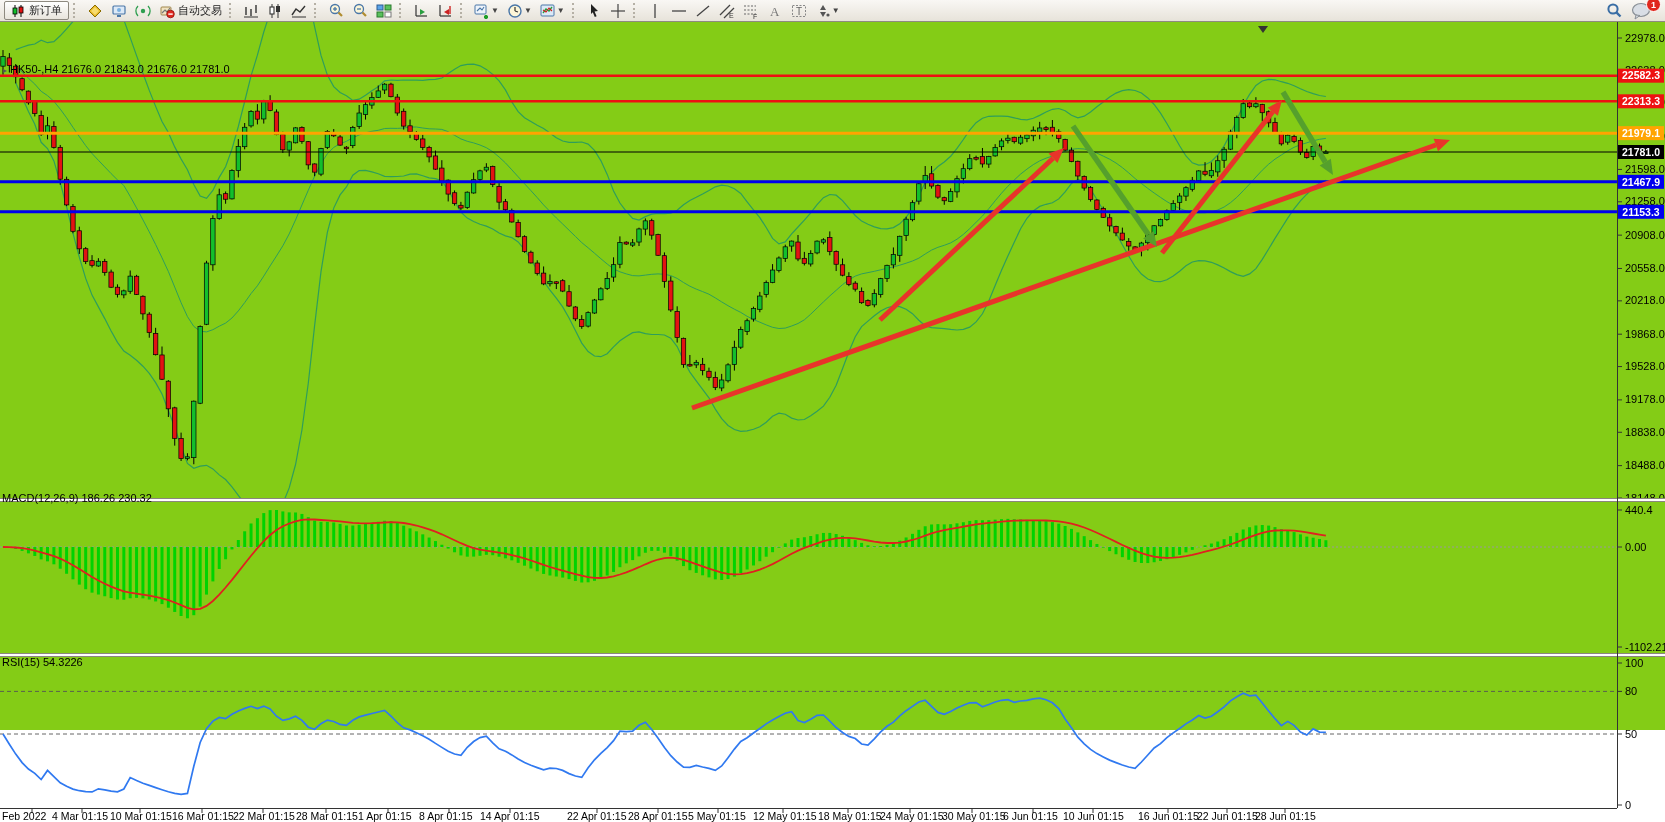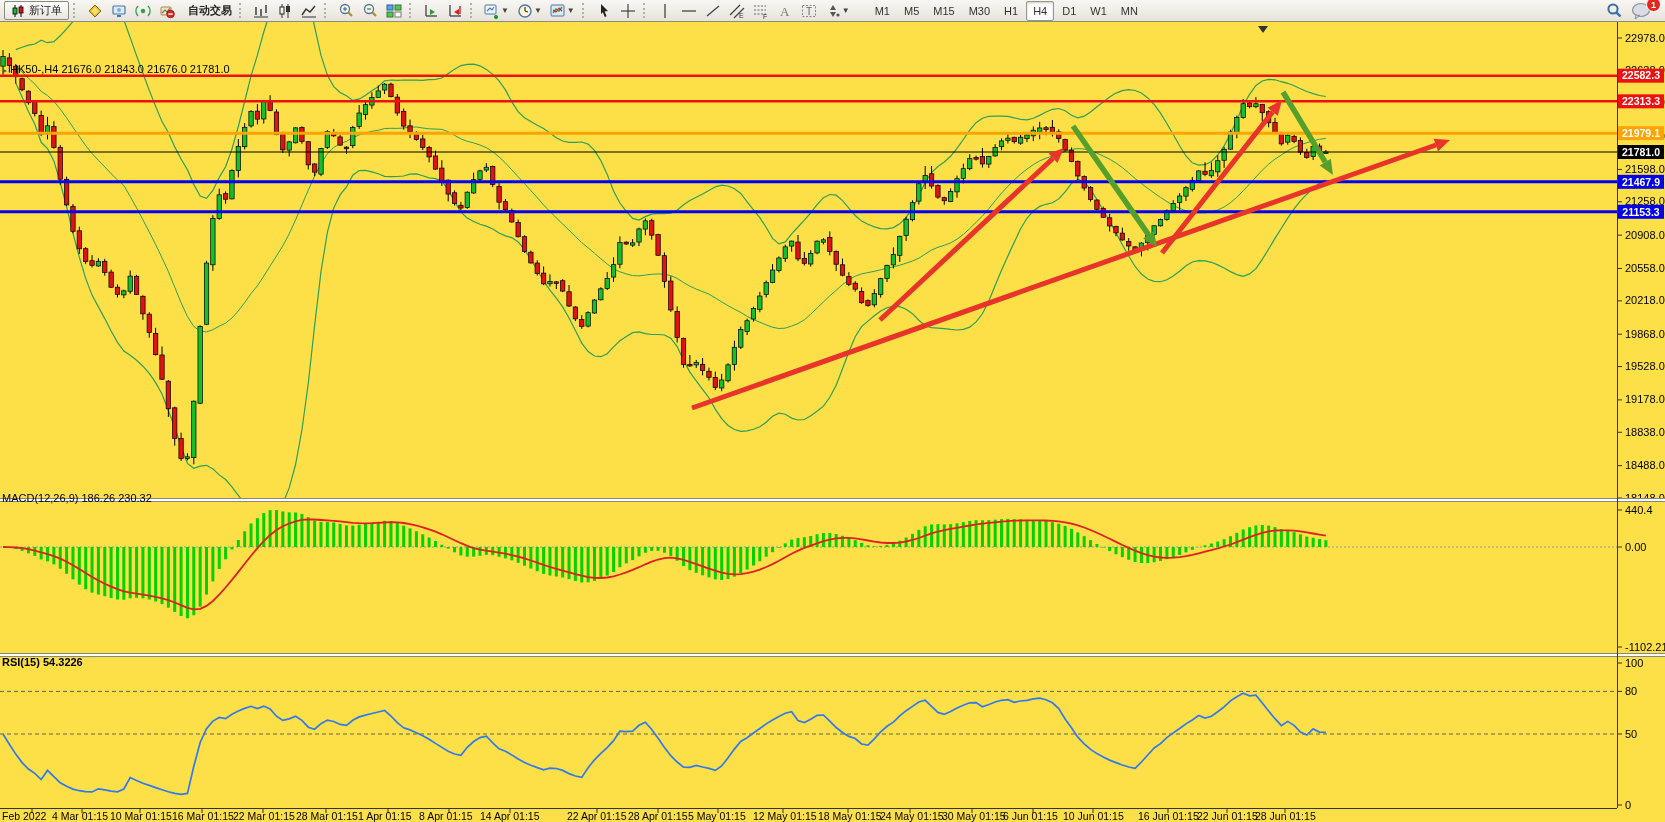--- a/index.html
+++ b/index.html
@@ -1,17 +1,17 @@
 <!DOCTYPE html>
 <html><head>
 <meta charset="utf-8">
 <style>
   html,body{margin:0;padding:0;background:#fff;width:1665px;height:822px;overflow:hidden;
             font-family:"Liberation Sans",sans-serif;}
-  #app{position:relative;width:1665px;height:822px;background:#fde047;}
+  #app{position:relative;width:1665px;height:730px;background:#84cc16;}
   
   .toolbar{position:absolute;top:0;left:0;width:1665px;height:22px;
            background:linear-gradient(#f9f7f4,#e7e3da);border-bottom:1px solid #8e8a80;
            display:flex;align-items:center;padding:0 3px;box-sizing:border-box;font-size:11px;color:#222;}
   .tb-btn{height:19px;display:flex;align-items:center;justify-content:center;
           padding:0 3px;margin:0 1px;border-radius:2px;box-sizing:border-box;}
   .tb-btn svg{display:block;}
   .btn-framed{border:1px solid #8e8a80;background:linear-gradient(#ffffff,#e9e5dd);padding:0 6px;gap:4px;}
   .grip{width:5px;height:15px;border-left:2px dotted #b5b0a5;margin:0 3px;}
   .caret{font-size:8px;color:#444;margin-left:1px;}
@@ -62,21 +62,21 @@
     </div>
     <div class="tb-btn">
       <span>
           <svg width="16" height="16">
             <circle cx="8" cy="8" r="2.2" fill="#2e9e4f"></circle>
             <path d="M3 13 A7 7 0 0 1 3 3" stroke="#2e9e4f" stroke-width="1.3" fill="none"></path>
             <path d="M13 3 A7 7 0 0 1 13 13" stroke="#2e9e4f" stroke-width="1.3" fill="none"></path>
           </svg>
         </span>
     </div>
-    <div class="tb-btn" style="gap:13px;font-weight:bold;">
+    <div class="tb-btn" style="gap:3px;">
       <span>
           <svg width="16" height="16">
             <rect x="2" y="4" width="10" height="8" rx="1" fill="#f1e3c0" stroke="#a08850" stroke-width="1"></rect>
             <polyline points="3,10 6,7 8,9 11,5" stroke="#777" stroke-width="1.2" fill="none"></polyline>
             <circle cx="11.5" cy="11" r="3.8" fill="#e0281e" stroke="#8f0f08" stroke-width="0.8"></circle>
             <rect x="9.3" y="10.4" width="4.4" height="1.4" fill="#fff"></rect>
           </svg>
         </span>
       <span>自动交易</span>
     </div>
@@ -267,31 +267,20 @@
       <span>
           <svg width="16" height="16">
             <polygon points="8,2 11,7 5,7" fill="#555"></polygon>
             <polygon points="8,14 11,9 5,9" fill="#555"></polygon>
             <circle cx="13" cy="12" r="1.6" fill="#555"></circle>
           </svg>
         </span>
       <span class="caret">▼</span>
     </div>
     <div style="width:14px;"></div>
-    <div id="tf-bar" style="display:flex;align-items:center;">
-        <div class="tf-btn">M1</div>
-        <div class="tf-btn">M5</div>
-        <div class="tf-btn">M15</div>
-        <div class="tf-btn">M30</div>
-        <div class="tf-btn">H1</div>
-        <div class="tf-btn tf-active">H4</div>
-        <div class="tf-btn">D1</div>
-        <div class="tf-btn">W1</div>
-        <div class="tf-btn">MN</div>
-      </div>
     <div class="spacer"></div>
     <div class="tb-btn">
       <span>
           <svg width="18" height="18">
             <circle cx="8" cy="7" r="4.6" fill="none" stroke="#3a6ea5" stroke-width="2"></circle>
             <line x1="11.4" y1="10.4" x2="15.5" y2="14.5" stroke="#3a6ea5" stroke-width="2.4"></line>
           </svg>
         </span>
     </div>
     <div class="tb-btn" style="position:relative;margin-right:6px;">
@@ -1080,14 +1069,14 @@
       <line x1="1168" y1="786" x2="1168" y2="791" stroke="#333"></line>
       <text x="1138" y="798" font-size="10.5" fill="#000" font-family="Liberation Sans,sans-serif">16 Jun 01:15</text>
       <line x1="1227" y1="786" x2="1227" y2="791" stroke="#333"></line>
       <text x="1197" y="798" font-size="10.5" fill="#000" font-family="Liberation Sans,sans-serif">22 Jun 01:15</text>
       <line x1="1285" y1="786" x2="1285" y2="791" stroke="#333"></line>
       <text x="1255" y="798" font-size="10.5" fill="#000" font-family="Liberation Sans,sans-serif">28 Jun 01:15</text>
     </svg>
 
   <div class="ov-label" style="left:3px;top:27px;margin-top:36px;"><span class="title-marker">▸</span><span>HK50-,H4</span> <span>21676.0 21843.0 21676.0 21781.0</span></div>
   <div class="ov-label" style="left:2px;top:492px;"><span>MACD(12,26,9)</span> <span>186.26 230.32</span></div>
-  <div class="ov-label" style="left:2px;top:656px;font-weight:bold;"><span>RSI(15)</span> <span>54.3226</span></div>
+  <div class="ov-label" style="left:2px;top:656px;"><span>RSI(15)</span> <span>54.3226</span></div>
 </div>
 
 </body></html>

